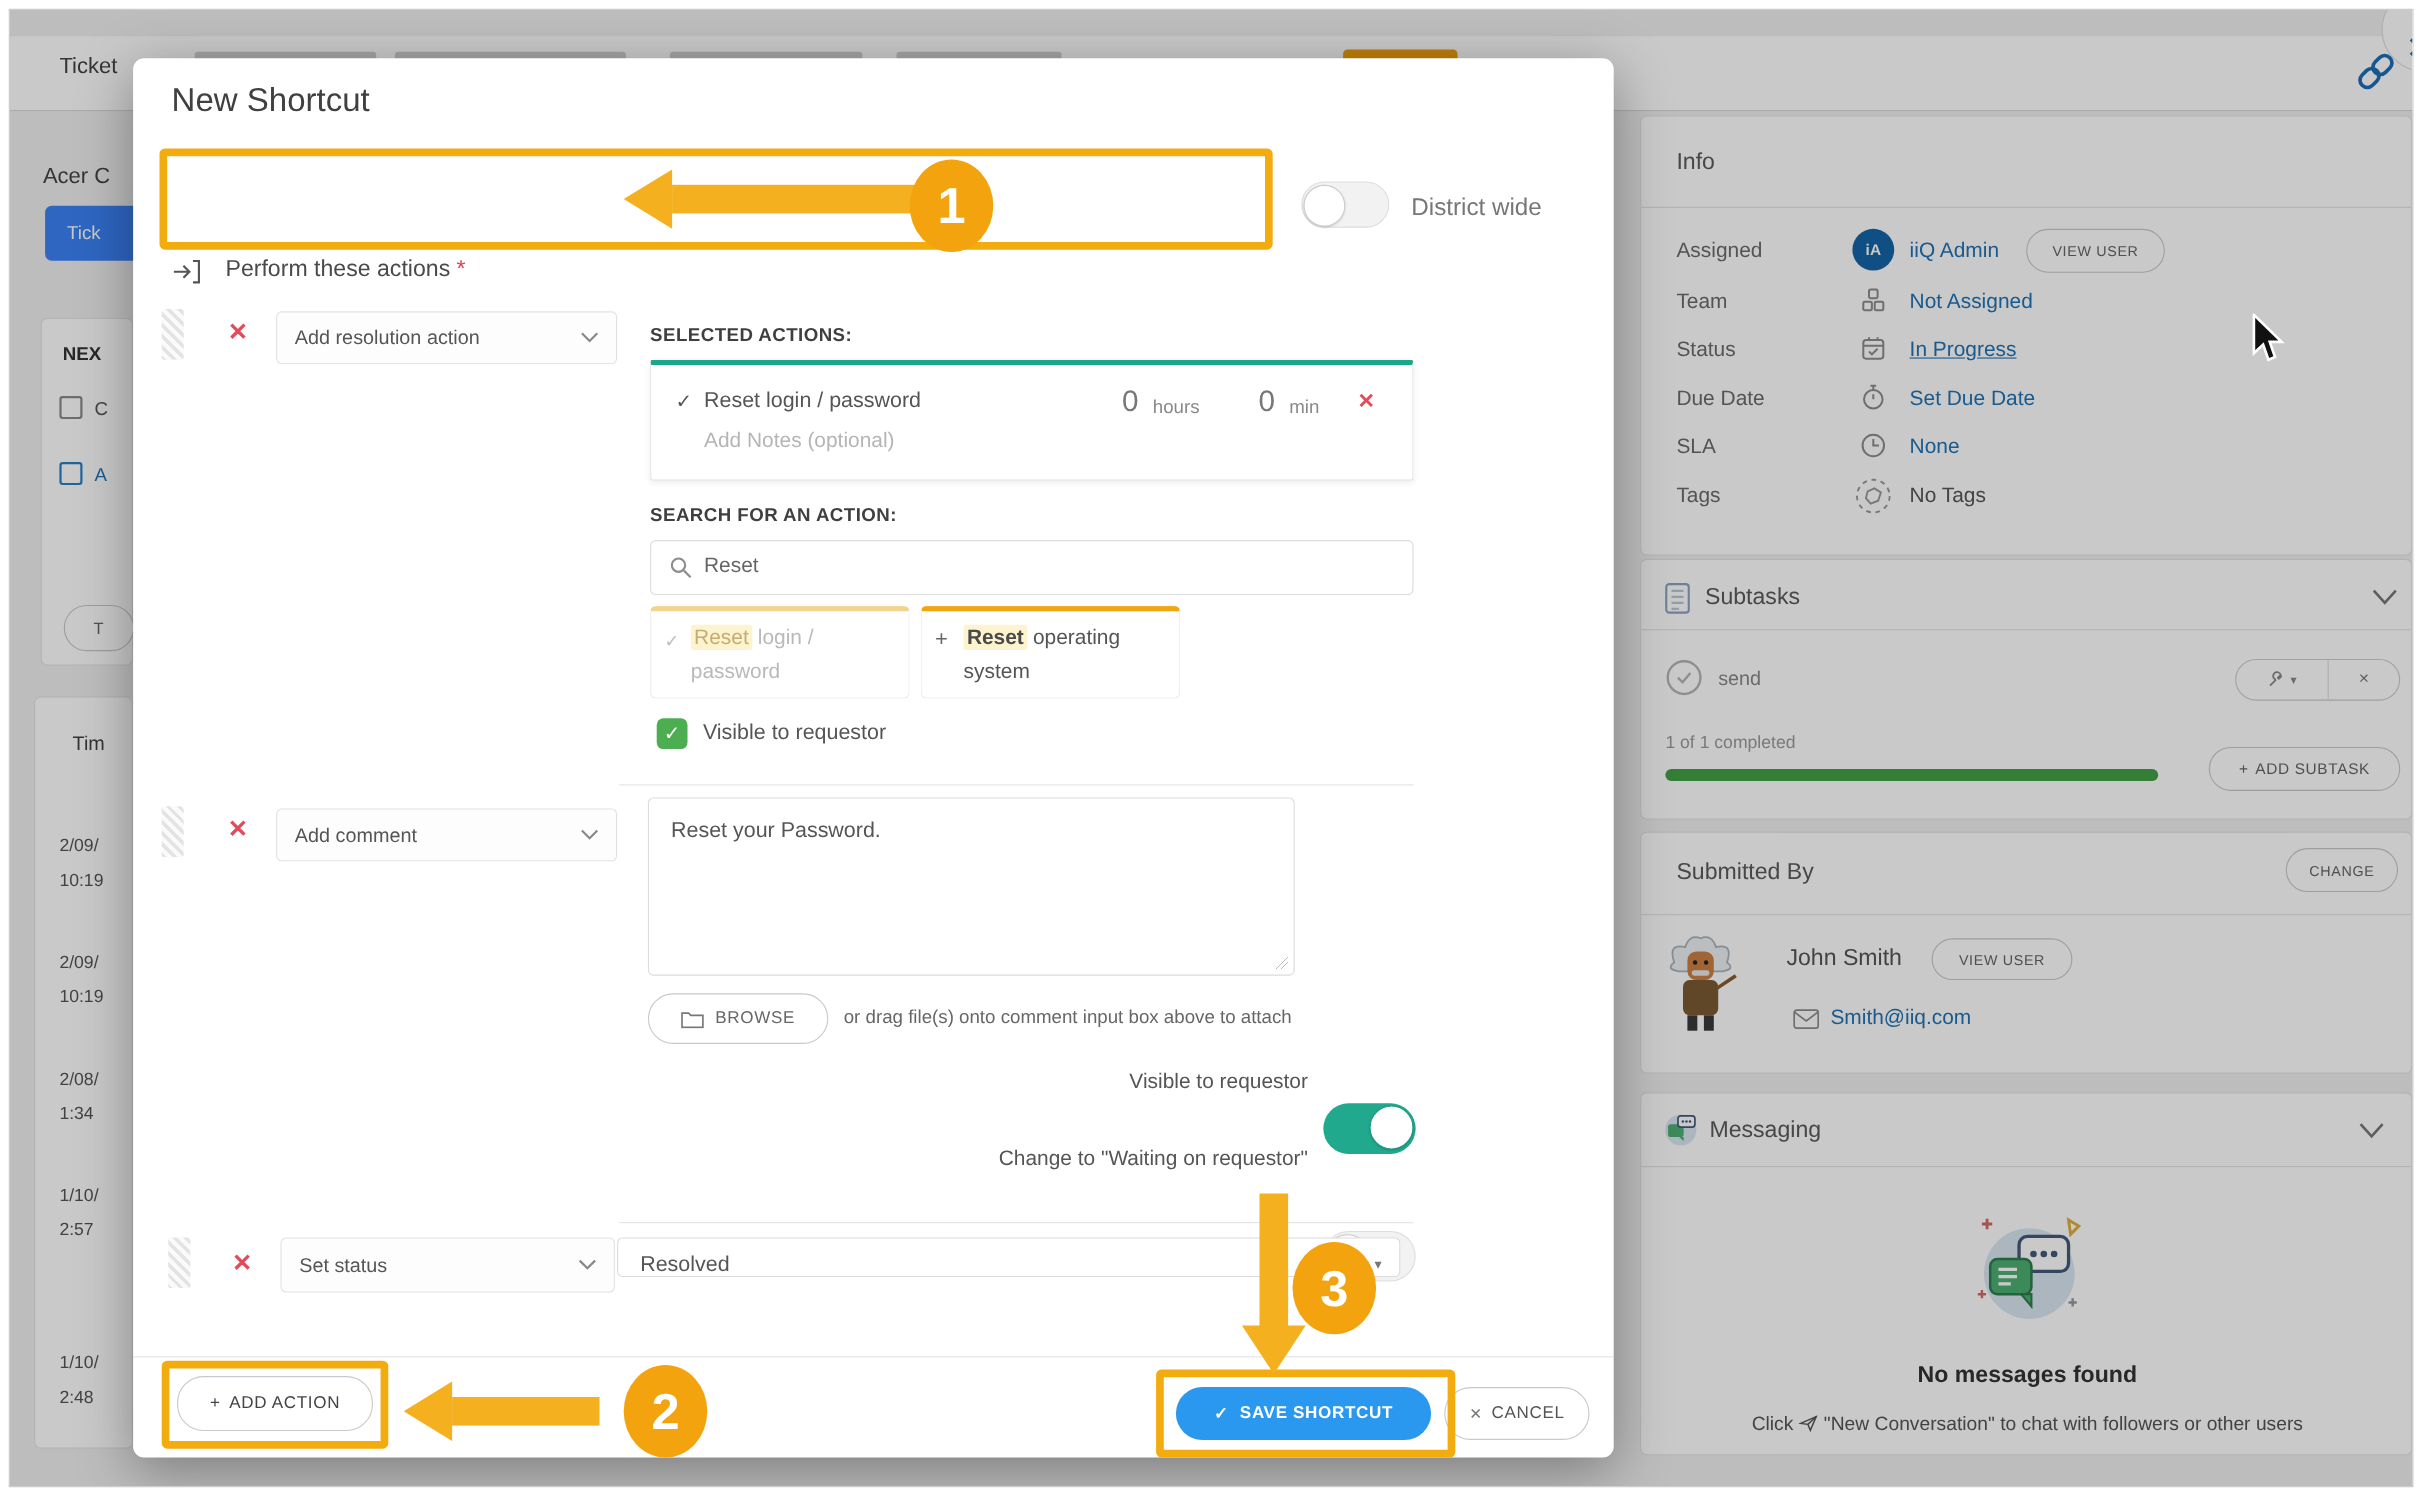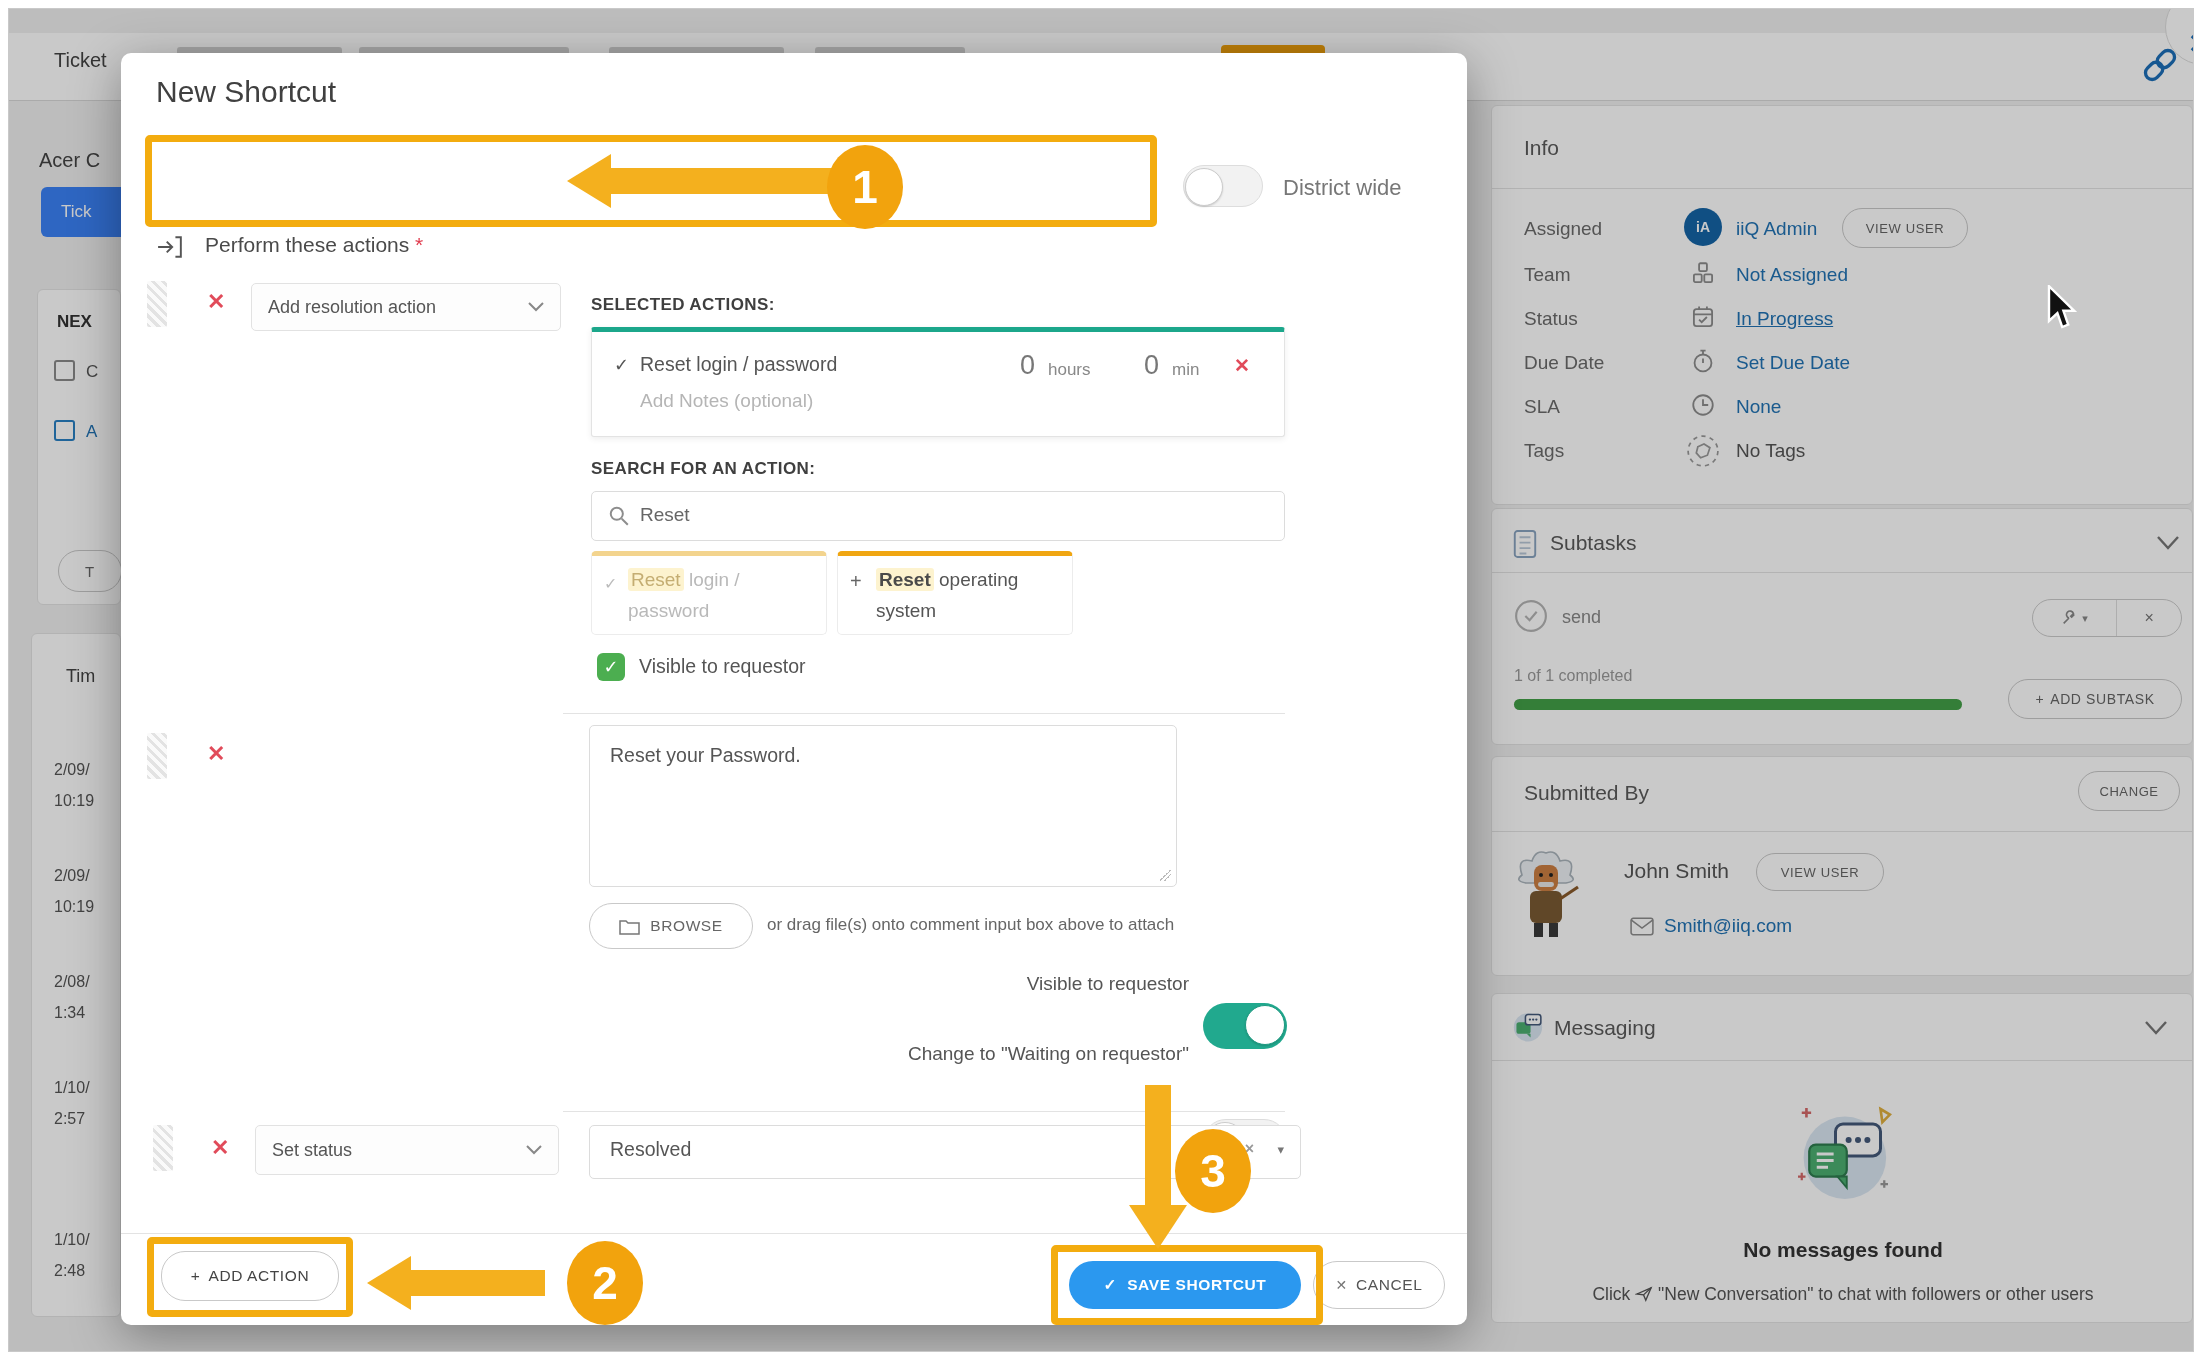--- a/index.html
+++ b/index.html
@@ -334,20 +334,26 @@
 
     <div class="abs" style="left:476px;top:600px;width:28px;height:28px;background:#4cae50;border-radius:6px;color:#fff;font-size:18px;display:flex;align-items:center;justify-content:center;">
           <span>✓</span>
         </div>
     <div class="abs" style="left:518px;top:602px;font-size:19.5px;color:#555;">Visible to requestor</div>
 
     <div class="abs divline" style="left:442px;top:660px;width:722px;"></div>
 
     <div class="abs handle" style="left:26px;top:680px;width:20px;height:46px;"></div>
     <div class="abs xicon" style="left:86px;top:690px;">✕</div>
+    <div class="abs dd" style="left:130px;top:682px;width:310px;height:48px;">
+      <span>Add comment</span>
+      <svg width="16" height="10" viewBox="0 0 16 10" fill="none" stroke="#888" stroke-width="2">
+            <path d="M1 1l7 7 7-7"></path>
+          </svg>
+    </div>
     <div class="abs inputbox" style="left:468px;top:672px;width:588px;height:162px;">
       <span class="abs" style="left:20px;top:18px;font-size:19.5px;color:#555;">Reset your Password.</span>
       <span class="abs" style="right:5px;bottom:5px;width:12px;height:12px;background:linear-gradient(135deg,transparent 0 50%,#bbb 50% 55%,transparent 55% 70%,#bbb 70% 75%,transparent 75%);"></span>
     </div>
     <div class="abs pill" style="left:468px;top:850px;width:164px;height:46px;font-size:15.5px;gap:10px;">
       <svg width="21" height="17" viewBox="0 0 21 17" fill="none" stroke="#777" stroke-width="1.5">
             <path d="M1 3h6l2 2h11v11H1z"></path>
           </svg>
       <span>BROWSE</span>
     </div>
@@ -366,21 +372,21 @@
     <div class="abs divline" style="left:442px;top:1058px;width:722px;"></div>
 
     <div class="abs handle" style="left:32px;top:1072px;width:20px;height:46px;"></div>
     <div class="abs xicon" style="left:90px;top:1084px;">✕</div>
     <div class="abs dd" style="left:134px;top:1072px;width:304px;height:50px;">
       <span>Set status</span>
       <svg width="16" height="10" viewBox="0 0 16 10" fill="none" stroke="#888" stroke-width="2">
             <path d="M1 1l7 7 7-7"></path>
           </svg>
     </div>
-    <div class="abs inputbox" style="left:468px;top:1072px;width:712px;height:54px;">
+    <div class="abs inputbox" style="left:440px;top:1072px;width:712px;height:36px;">
       <span class="abs" style="left:20px;top:12px;font-size:19.5px;color:#555;">Resolved</span>
       <span class="abs" style="right:46px;top:14px;font-size:16px;color:#999;font-weight:700;">×</span>
       <span class="abs" style="right:16px;top:16px;font-size:13px;color:#777;">▾</span>
     </div>
 
     <div class="abs divline" style="left:0;top:1180px;width:1346px;"></div>
 
     <div class="abs ybox" style="left:26px;top:1184px;width:206px;height:80px;">
       <div class="pill" style="position:absolute;left:7px;top:7px;width:178px;height:50px;font-size:15.5px;gap:8px;color:#444;">
         <span>+</span>

